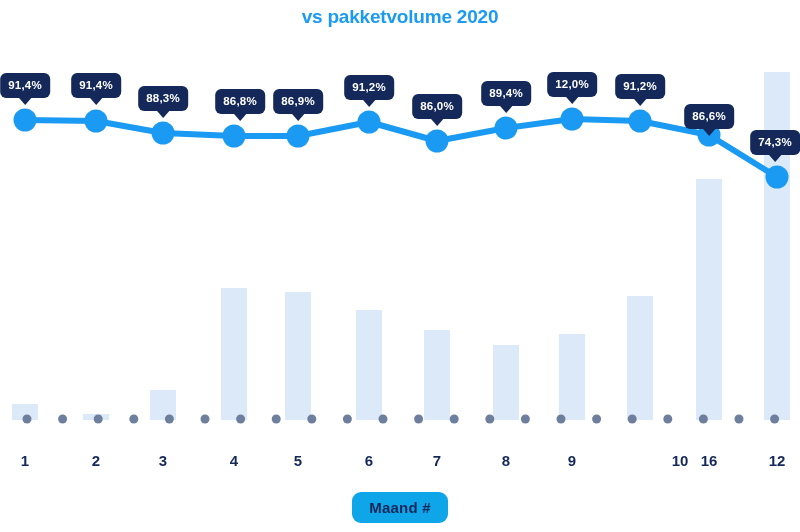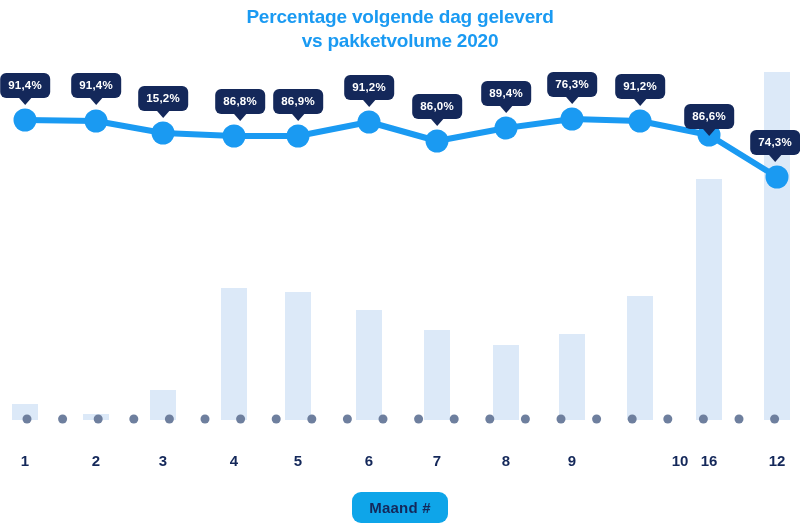--- a/index.html
+++ b/index.html
@@ -95,21 +95,20 @@
     border-radius: 9px;
     letter-spacing: 0.2px;
   }
 </style>
 </head>
 <body>
 
 <div id="chart-root">
 
   <div class="chart-title">
-    <span class="line">Percentage volgende dag geleverd</span>
     <span class="line">vs pakketvolume 2020</span>
   </div>
 
   <div class="plot">
     <svg id="plot-svg" width="800" height="440" viewBox="0 0 800 440">
       <g id="bars-group">
           <rect x="12" y="404" width="26" height="16" fill="#dce9f8"></rect>
           <rect x="83" y="414" width="26" height="6" fill="#dce9f8"></rect>
           <rect x="150" y="390" width="26" height="30" fill="#dce9f8"></rect>
           <rect x="221" y="288" width="26" height="132" fill="#dce9f8"></rect>
@@ -160,27 +159,27 @@
           <circle cx="640" cy="121" r="11.5" fill="#1a9af2"></circle>
           <circle cx="709" cy="135" r="11.5" fill="#1a9af2"></circle>
           <circle cx="777" cy="177" r="11.5" fill="#1a9af2"></circle>
         </g>
     </svg>
   </div>
 
   <div id="tooltips-layer">
       <div class="tooltip" style="left: 25px; top: 73px;">91,4%</div>
       <div class="tooltip" style="left: 96px; top: 73px;">91,4%</div>
-      <div class="tooltip" style="left: 163px; top: 86px;">15,2%</div>
+      <div class="tooltip" style="left: 163px; top: 86px;">88,3%</div>
       <div class="tooltip" style="left: 240px; top: 89px;">86,8%</div>
       <div class="tooltip" style="left: 298px; top: 89px;">86,9%</div>
       <div class="tooltip" style="left: 369px; top: 75px;">91,2%</div>
       <div class="tooltip" style="left: 437px; top: 94px;">86,0%</div>
       <div class="tooltip" style="left: 506px; top: 81px;">89,4%</div>
-      <div class="tooltip" style="left: 572px; top: 72px;">76,3%</div>
+      <div class="tooltip" style="left: 572px; top: 72px;">12,0%</div>
       <div class="tooltip" style="left: 640px; top: 74px;">91,2%</div>
       <div class="tooltip" style="left: 709px; top: 88px; margin-top: 16px;">86,6%</div>
       <div class="tooltip" style="left: 775px; top: 130px;">74,3%</div>
     </div>
 
   <div class="xaxis" id="xaxis">
       <span class="xtick" style="left: 25px;">1</span>
       <span class="xtick" style="left: 96px;">2</span>
       <span class="xtick" style="left: 163px;">3</span>
       <span class="xtick" style="left: 234px;">4</span>

